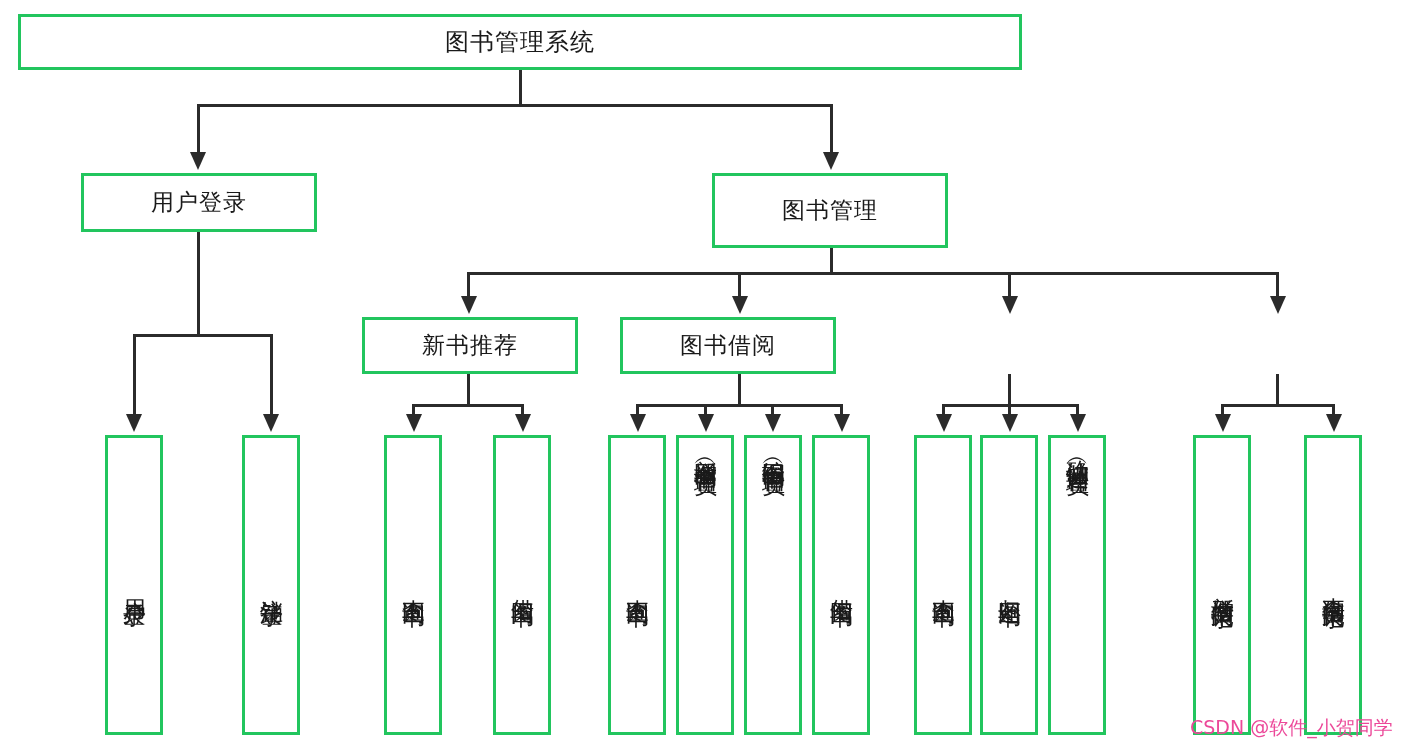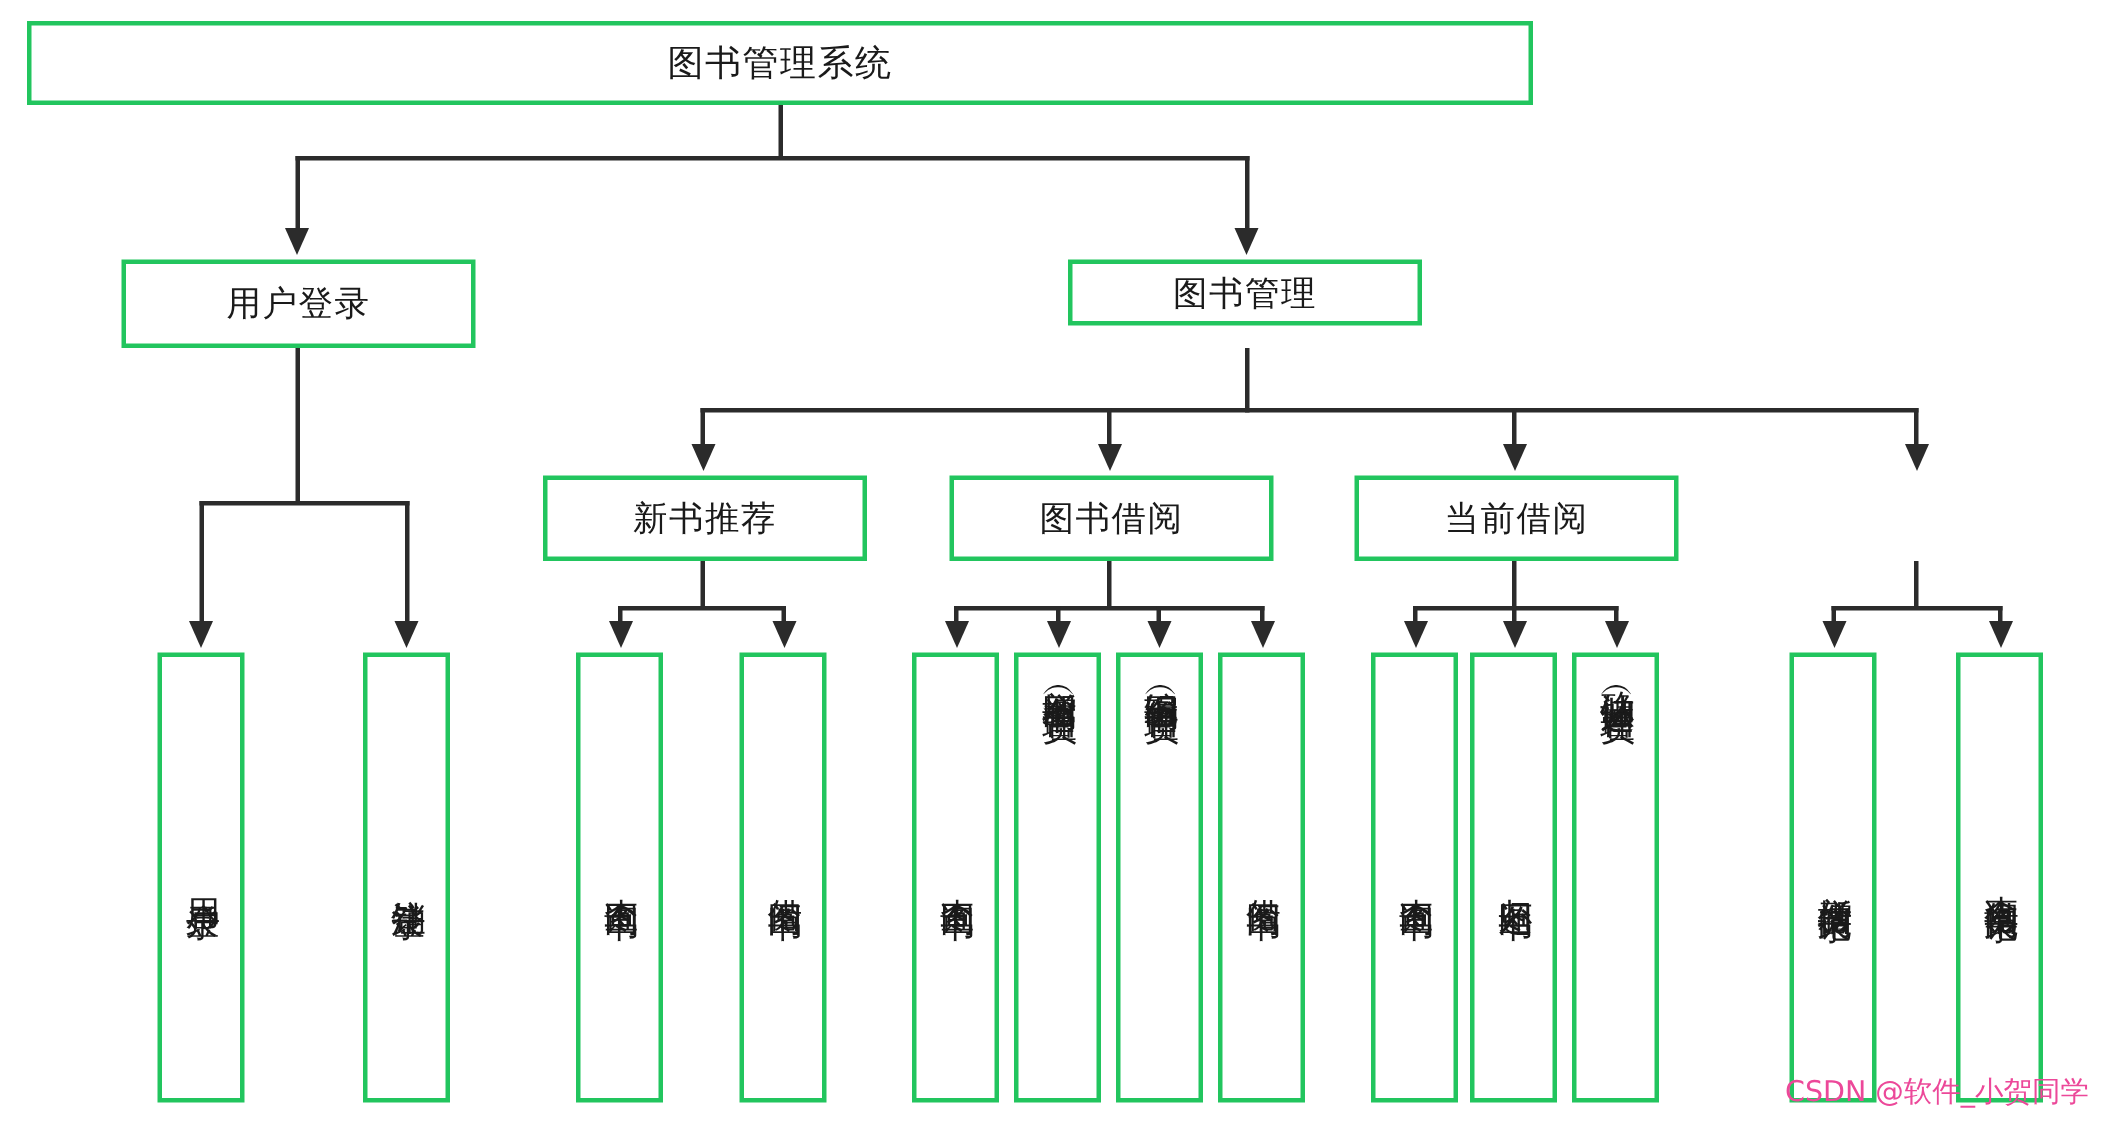--- a/index.html
+++ b/index.html
@@ -135,35 +135,32 @@
   <div class="arrow" style="left:1326px; top:414px;"></div>
 
   <div class="node h root" style="left:18px; top:14px; width:1004px; height:56px;">
     <span class="lbl">图书管理系统</span>
   </div>
 
   <div class="node h" style="left:81px; top:173px; width:236px; height:59px;">
     <span class="lbl">用户登录</span>
   </div>
 
-  <div class="node h" style="left:712px; top:173px; width:236px; height:44px;">
+  <div class="node h" style="left:712px; top:173px; width:236px; height:75px;">
     <span class="lbl">图书管理</span>
   </div>
 
   <div class="node h" style="left:362px; top:317px; width:216px; height:57px;">
     <span class="lbl">新书推荐</span>
   </div>
 
-  <div class="node h" style="left:633px; top:317px; width:216px; height:57px;">
+  <div class="node h" style="left:620px; top:317px; width:216px; height:57px;">
     <span class="lbl">图书借阅</span>
   </div>
 
-  <div class="node h" style="left:903px; top:317px; width:216px; height:57px;">
-    <span class="lbl">当前借阅</span>
-  </div>
 
 
   <div class="node v" style="left:105px; top:435px; width:58px; height:300px;">
     <span class="lbl">用户登录</span>
   </div>
   <div class="node v" style="left:242px; top:435px; width:58px; height:300px;">
     <span class="lbl">注销登录</span>
   </div>
 
   <div class="node v" style="left:384px; top:435px; width:58px; height:300px;">

